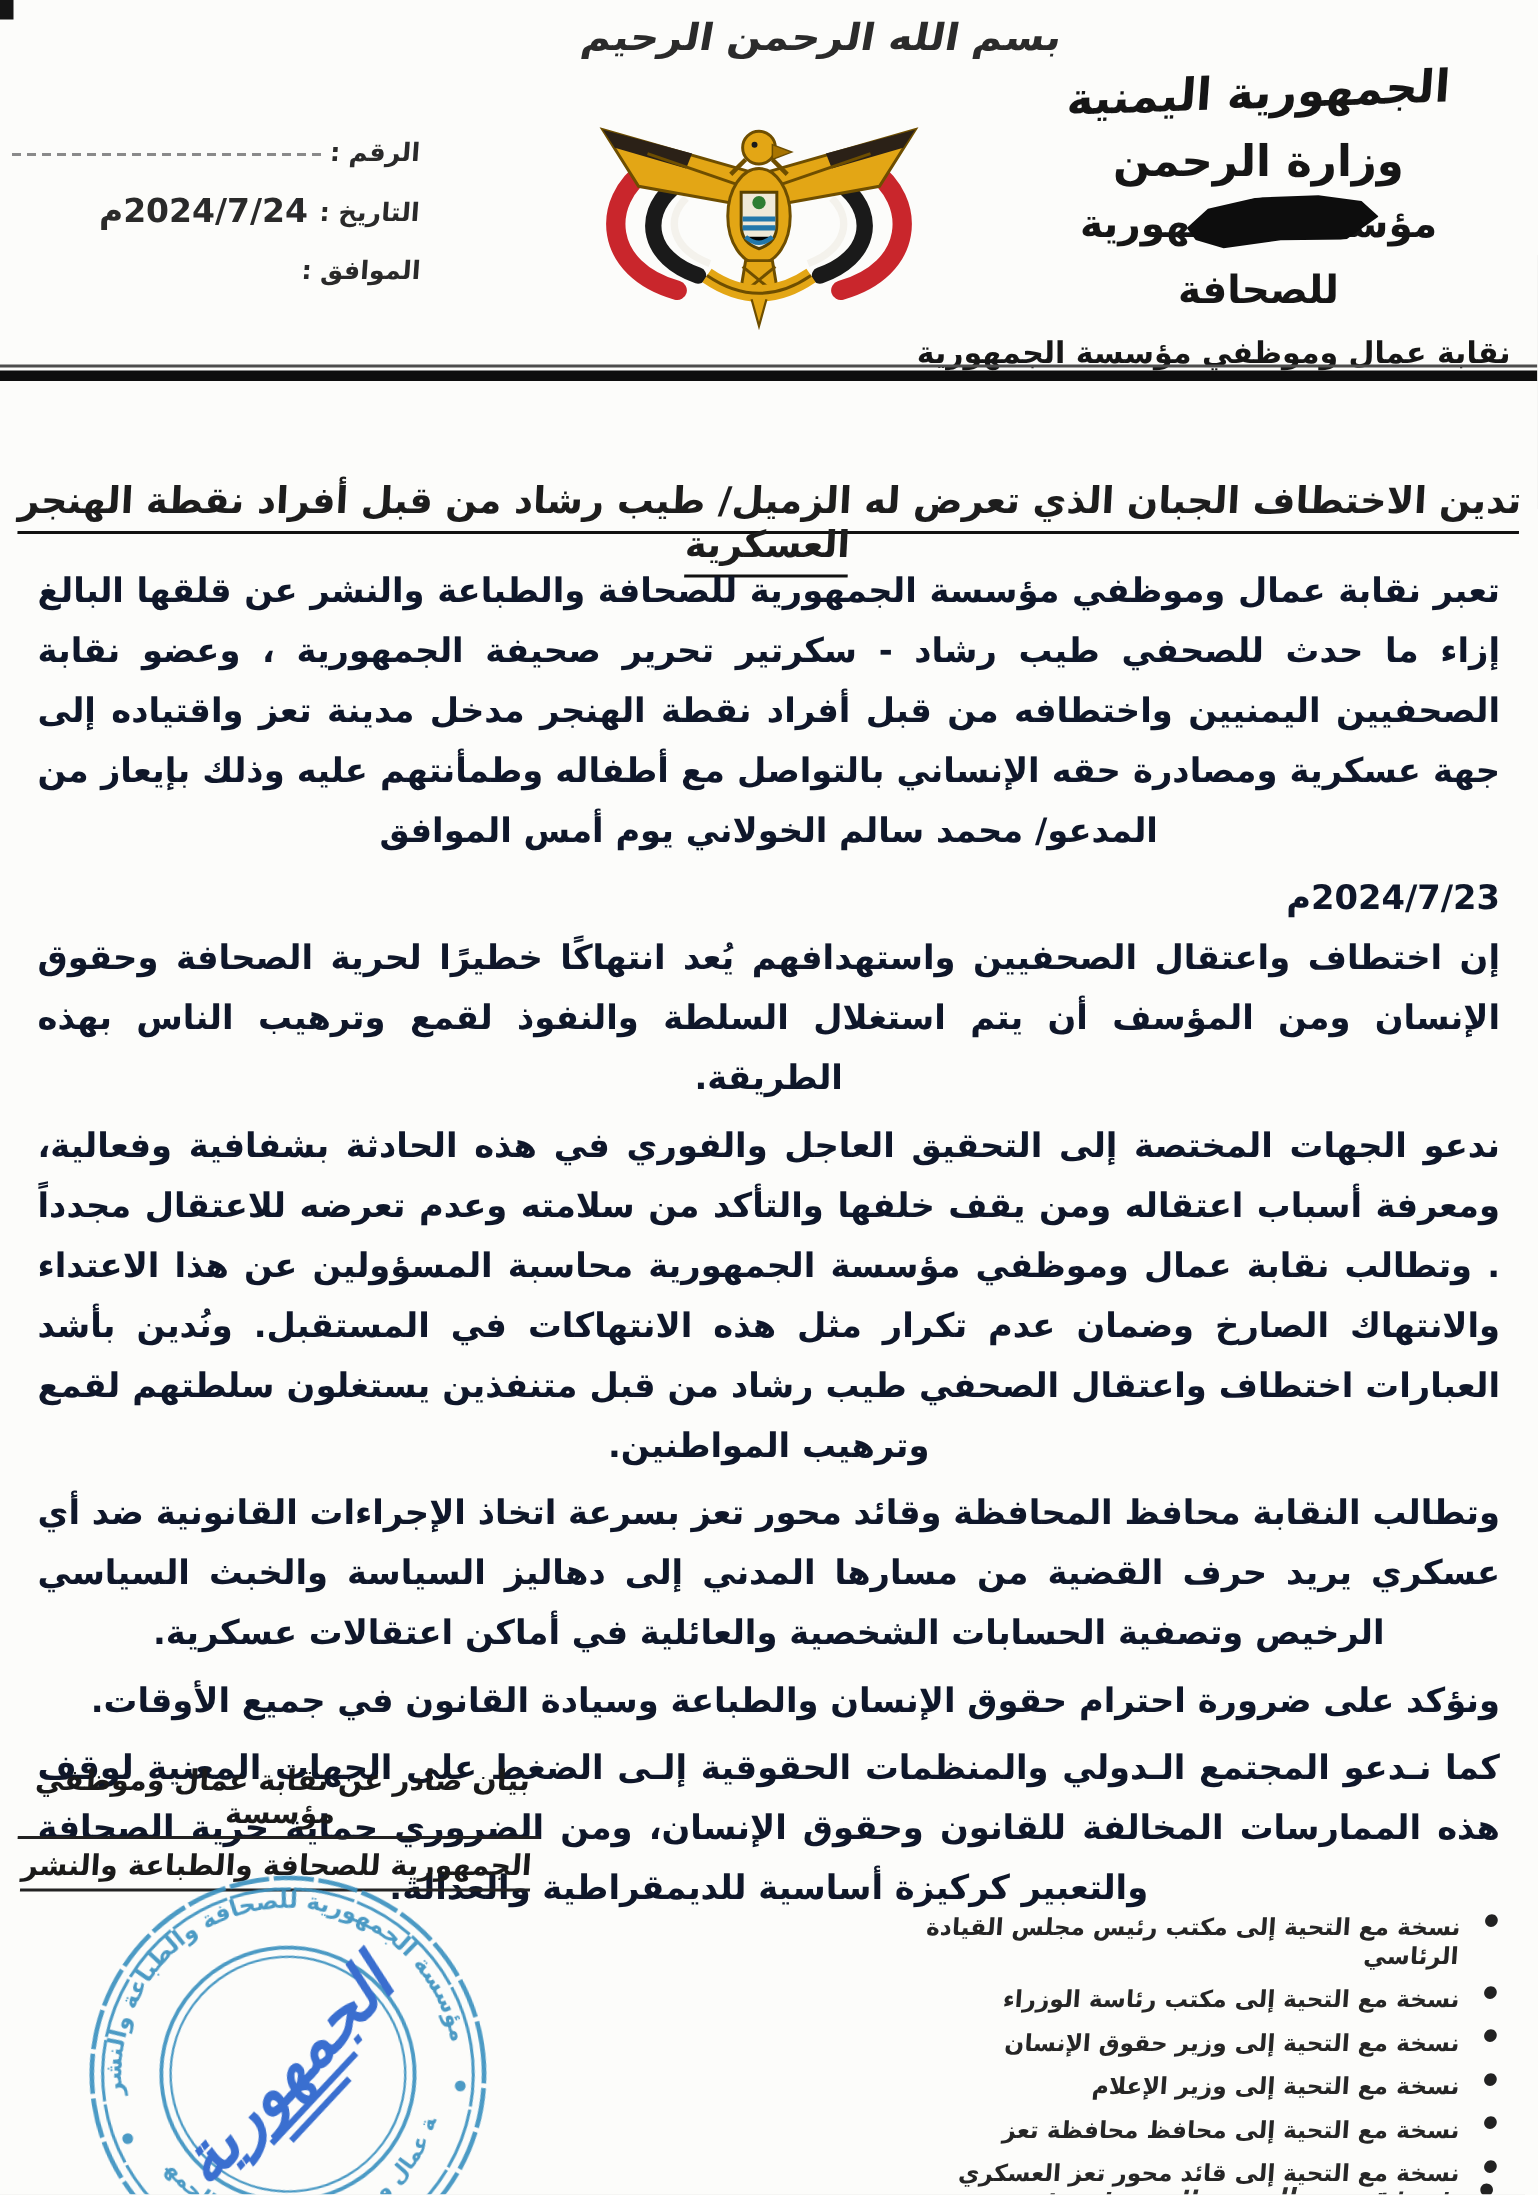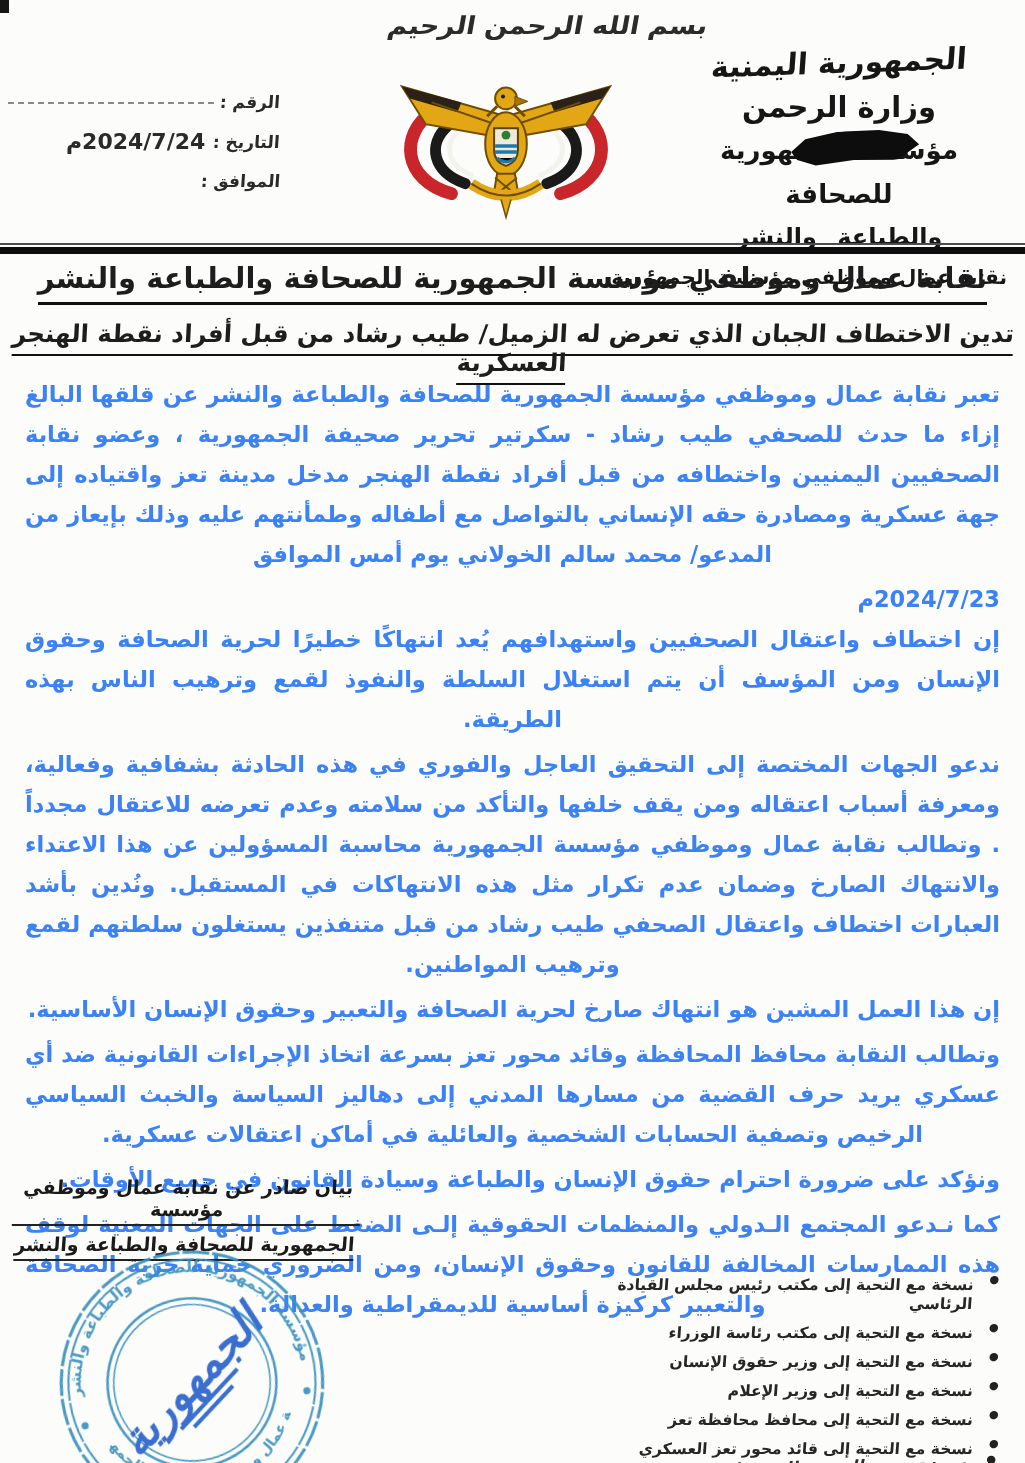--- a/index.html
+++ b/index.html
@@ -58,21 +58,21 @@
   .title span{border-bottom:3px solid #111;padding-bottom:7px;}
   .subtitle{
     position:absolute;top:319px;left:0;width:1025px;text-align:center;
     font-size:24.5px;font-weight:bold;direction:rtl;margin:0;transform:skewX(-3deg);
   }
   .subtitle span{border-bottom:2.5px solid #111;padding-bottom:6px;}
 
   
   .body{
     position:absolute;top:374px;right:25px;width:975px;
-    direction:rtl;font-weight:bold;color:#3b82f6;
+    direction:rtl;font-weight:bold;color:#0f172a;
   }
   .para{
     margin:0 0 5px 0;font-size:22.5px;line-height:40px;
     text-align:justify;text-align-last:center;
   }
   .para.single{text-align-last:right;}
   .date-line{
     font-size:22.5px;line-height:40px;text-align:right;margin:0 0 0 0;
   }
 
@@ -111,21 +111,20 @@
 
   <div class="bismillah">بسم الله الرحمن الرحيم</div>
 
   <div class="hdr-right">
     <div class="hr-country">الجمهورية اليمنية</div>
     <div class="hr-ministry">وزارة الرحمن</div>
     <div class="hr-found1">
       <span>مؤسسة الجمهورية للصحافة</span>
       <span class="blob"></span>
     </div>
-    <div class="hr-found2">والطباعة والنشر</div>
     <div class="hr-union">نقابة عمال وموظفي مؤسسة الجمهورية</div>
   </div>
 
   <div class="hdr-left">
     <div class="hl-row">
       <span class="hl-label">الرقم :</span>
       <span class="dotline"></span>
     </div>
     <div class="hl-row">
       <span class="hl-label">التاريخ :</span>
@@ -174,33 +173,29 @@
       <path d="M80,112 Q115,136 150,112" stroke="#6e4e00" stroke-width="2" fill="none"></path>
       <path d="M110,128 L115,146 L120,128" fill="#e3a615" stroke="#6e4e00" stroke-width="1.5"></path>
     </svg>
   </div>
 
   <div class="rule">
     <div class="thin"></div>
     <div class="thick"></div>
   </div>
 
-  <h1 class="title">
-    <span>نقابة عمال وموظفي مؤسسة الجمهورية للصحافة والطباعة والنشر</span>
-  </h1>
   <h2 class="subtitle">
     <span>تدين الاختطاف الجبان الذي تعرض له الزميل/ طيب رشاد من قبل أفراد نقطة الهنجر العسكرية</span>
   </h2>
 
   <main class="body">
     <p class="para">تعبر نقابة عمال وموظفي مؤسسة الجمهورية للصحافة والطباعة والنشر عن قلقها البالغ إزاء ما حدث للصحفي طيب رشاد - سكرتير تحرير صحيفة الجمهورية ، وعضو نقابة الصحفيين اليمنيين واختطافه من قبل أفراد نقطة الهنجر مدخل مدينة تعز واقتياده إلى جهة عسكرية ومصادرة حقه الإنساني بالتواصل مع أطفاله وطمأنتهم عليه وذلك بإيعاز من المدعو/ محمد سالم الخولاني يوم أمس الموافق</p>
     <div class="date-line">2024/7/23م</div>
     <p class="para">إن اختطاف واعتقال الصحفيين واستهدافهم يُعد انتهاكًا خطيرًا لحرية الصحافة وحقوق الإنسان ومن المؤسف أن يتم استغلال السلطة والنفوذ لقمع وترهيب الناس بهذه الطريقة.</p>
     <p class="para">ندعو الجهات المختصة إلى التحقيق العاجل والفوري في هذه الحادثة بشفافية وفعالية، ومعرفة أسباب اعتقاله ومن يقف خلفها والتأكد من سلامته وعدم تعرضه للاعتقال مجدداً . وتطالب نقابة عمال وموظفي مؤسسة الجمهورية محاسبة المسؤولين عن هذا الاعتداء والانتهاك الصارخ وضمان عدم تكرار مثل هذه الانتهاكات في المستقبل. ونُدين بأشد العبارات اختطاف واعتقال الصحفي طيب رشاد من قبل متنفذين يستغلون سلطتهم لقمع وترهيب المواطنين.</p>
-    <p class="para single">إن هذا العمل المشين هو انتهاك صارخ لحرية الصحافة والتعبير وحقوق الإنسان الأساسية.</p>
     <p class="para">وتطالب النقابة محافظ المحافظة وقائد محور تعز بسرعة اتخاذ الإجراءات القانونية ضد أي عسكري يريد حرف القضية من مسارها المدني إلى دهاليز السياسة والخبث السياسي الرخيص وتصفية الحسابات الشخصية والعائلية في أماكن اعتقالات عسكرية.</p>
     <p class="para single">ونؤكد على ضرورة احترام حقوق الإنسان والطباعة وسيادة القانون في جميع الأوقات.</p>
     <p class="para">كما نـدعو المجتمع الـدولي والمنظمات الحقوقية إلـى الضغط على الجهات المعنية لوقف هذه الممارسات المخالفة للقانون وحقوق الإنسان، ومن الضروري حماية حرية الصحافة والتعبير كركيزة أساسية للديمقراطية والعدالة.</p>
   </main>
 
   <div class="signature">
     <span class="sig-line">بيان صادر عن نقابة عمال وموظفي مؤسسة</span><br>
     <span class="sig-line">الجمهورية للصحافة والطباعة والنشر</span>
   </div>
 

